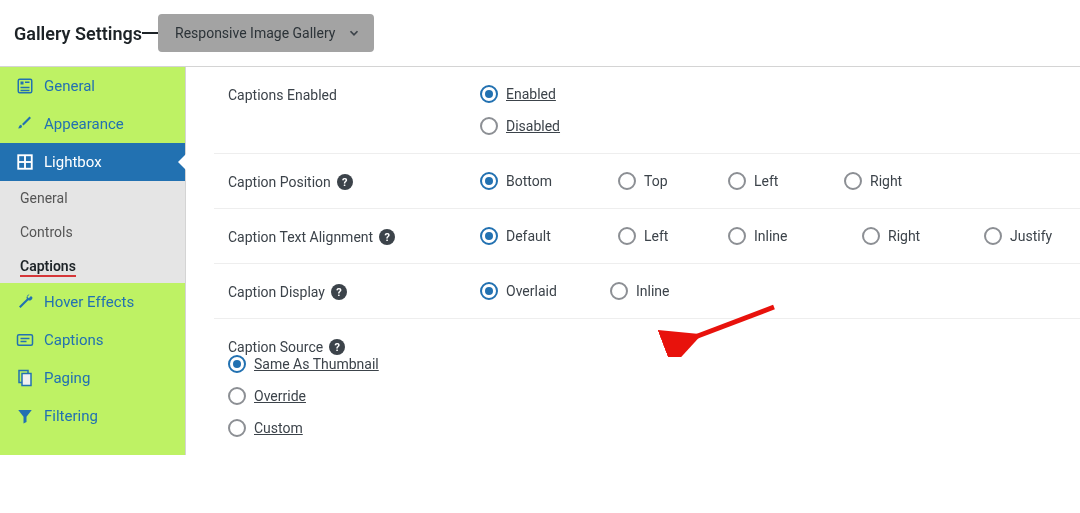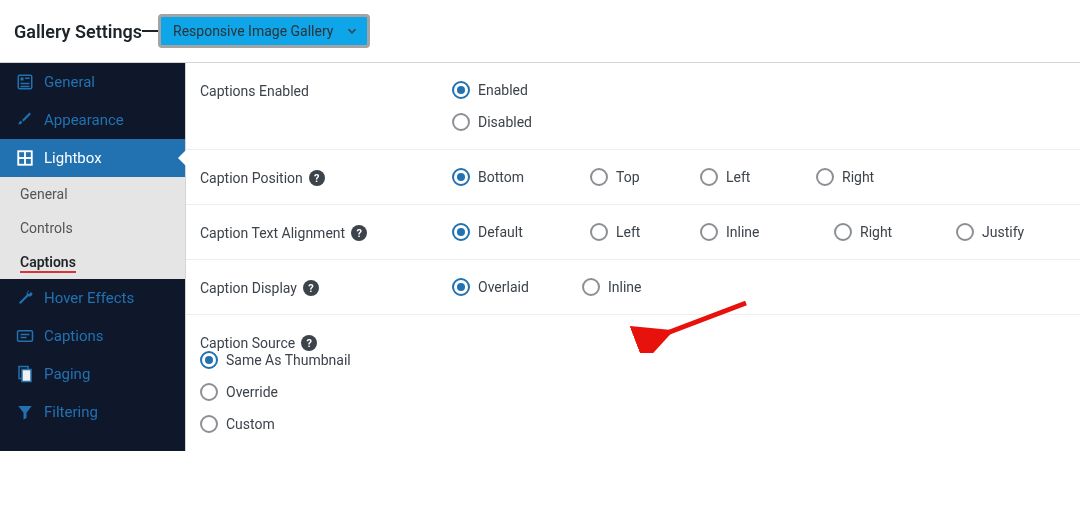--- a/index.html
+++ b/index.html
@@ -19,42 +19,42 @@
     font-size: 18px;
     font-weight: 600;
     color: #1d2327;
   }
   .header-dash {
     width: 16px;
     height: 2px;
     background: #1d2327;
   }
   .dropdown {
-    border: 3px solid #a3a3a3;
+    border: 5px solid #a3a3a3;
     border-radius: 4px;
     padding: 6px 34px 6px 12px;
     font-size: 14px;
-    background: #0ea5e9;
+    background: #a3a3a3;
     position: relative;
     color: #2c3338;
     display: flex;
     align-items: center;
   }
   .dropdown svg {
     position: absolute;
     right: 8px;
     top: 50%;
     transform: translateY(-50%);
   }
   .layout {
     display: flex;
   }
   .sidebar {
     width: 186px;
-    background: #0f172a;
+    background: #bef264;
     border-right: 1px solid #d4d4d4;
     border-top: 1px solid #d4d4d4;
     padding-bottom: 20px;
   }
   .nav-item {
     display: flex;
     align-items: center;
     gap: 10px;
     padding: 10px 16px;
     color: #2271b1;
@@ -97,20 +97,21 @@
   }
   .content {
     flex: 1;
     padding: 0;
     border-top: 1px solid #d4d4d4;
   }
   .setting-row {
     display: flex;
     padding: 18px 4px 18px 14px;
     border-bottom: 1px solid #eee;
+    margin-left: 28px;
   }
   .setting-row:last-child { border-bottom: none; }
   .setting-label {
     width: 252px;
     font-size: 14px;
     color: #3c434a;
     display: flex;
     align-items: flex-start;
     gap: 6px;
     padding-top: 2px;
@@ -123,21 +124,21 @@
     align-items: center;
     justify-content: center;
     color: #fff;
     font-size: 11px;
     font-weight: 700;
     cursor: help;
   }
   .setting-options {
     flex: 1;
   }
-  .radio-vert { display: flex; flex-direction: column; gap: 14px; }
+  .radio-vert { display: flex; flex-direction: column; gap: 14px; text-decoration: underline; }
   .radio-horiz { display: flex; gap: 62px; flex-wrap: wrap; }
   .radio-opt {
     display: inline-flex;
     align-items: center;
     gap: 8px;
     cursor: pointer;
     font-size: 14px;
     color: #3c434a;
   }
   .radio {

